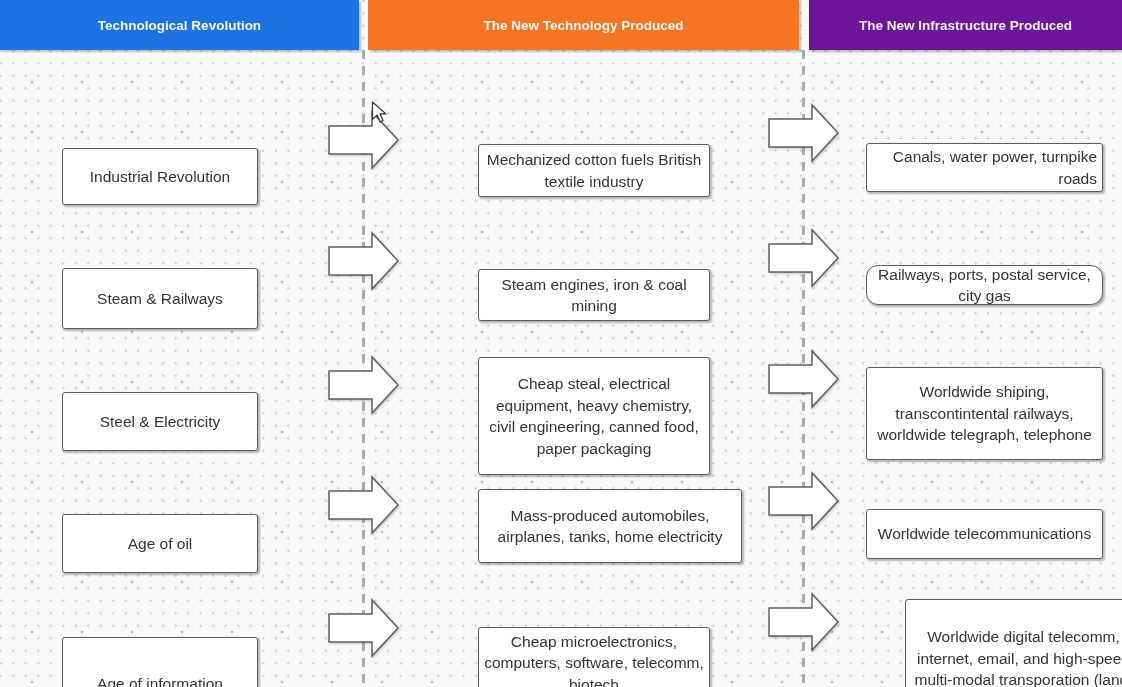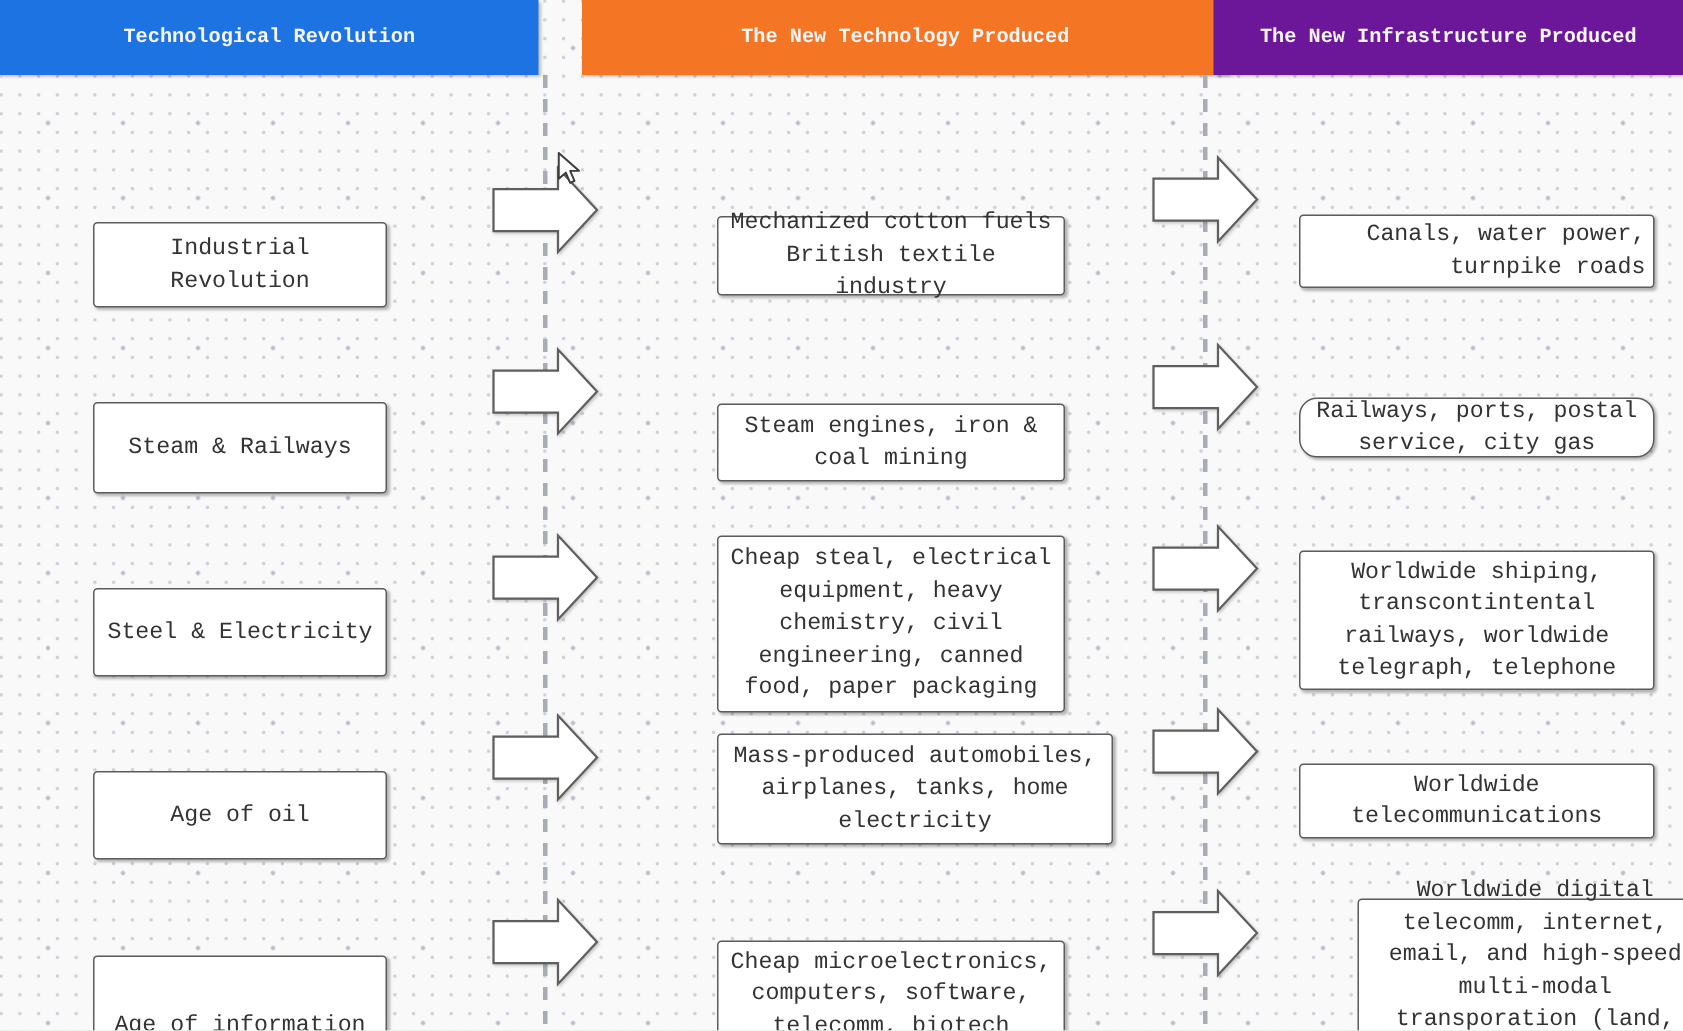--- a/index.html
+++ b/index.html
@@ -7,21 +7,21 @@
     position:relative;
     width:1122px;height:687px;
     margin:0 auto;
     overflow:hidden;
     background-color:#f9f9f9;
     background-image:
       radial-gradient(circle, #b7bdca 1.2px, transparent 1.7px),
       radial-gradient(circle, #ccd1db 1px, transparent 1.4px);
     background-size:50px 50px, 12.5px 12.5px;
     background-position:7px 7px, 7px 7px;
-    font-family:Liberation Mono, monospace;
+    font-family:Liberation Sans, sans-serif;
   }
   .hdr{
     position:absolute;top:0;height:50px;
     display:flex;align-items:center;justify-content:center;
     color:#f5f5f5;font-size:13.5px;font-weight:bold;
     box-shadow:1.5px 1.5px 2px rgba(0,0,0,0.25);
     box-sizing:border-box;
   }
   .dash{
     position:absolute;top:50px;height:637px;width:2.5px;
@@ -46,21 +46,21 @@
   .cursor{position:absolute;left:371px;top:101px;width:17px;height:23px;}
 </style>
 </head>
 <body>
 
 <div class="canvas">
 
   <div class="hdr" style="left: 0px; width: 359px; background-color: rgb(30, 115, 226);">
     <span>Technological Revolution</span>
   </div>
-  <div class="hdr" style="left: 388px; width: 431px; background-color: rgb(244, 117, 35);">
+  <div class="hdr" style="left: 368px; width: 431px; background-color: rgb(244, 117, 35);">
     <span>The New Technology Produced</span>
   </div>
   <div class="hdr" style="left: 809px; width: 313px; background-color: rgb(108, 22, 153);">
     <span>The New Infrastructure Produced</span>
   </div>
 
   <div class="dash" style="left:362px;"></div>
   <div class="dash" style="left:802px;"></div>
 
   <div class="node" style="left:62px;top:111px;width:196px;height:57px;">

